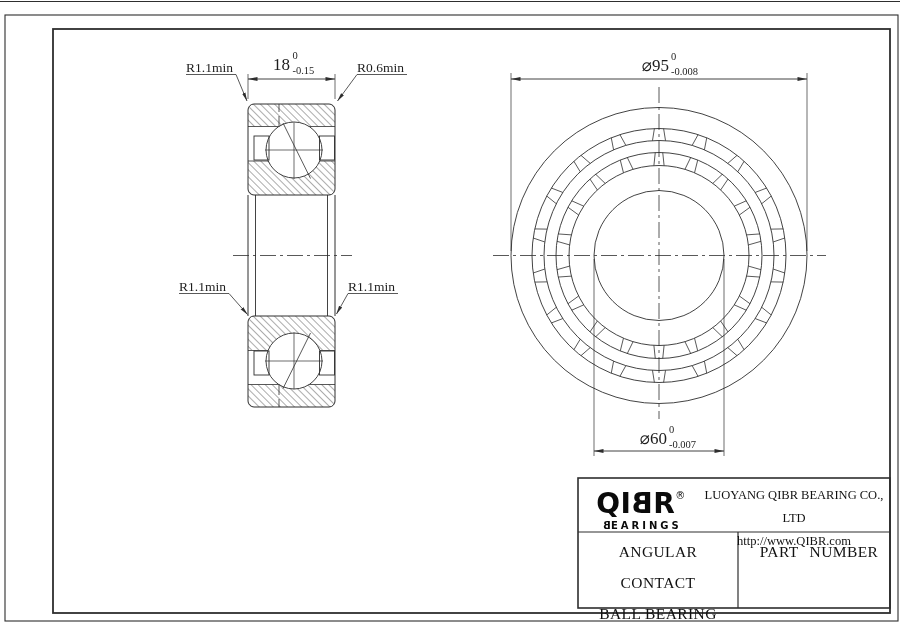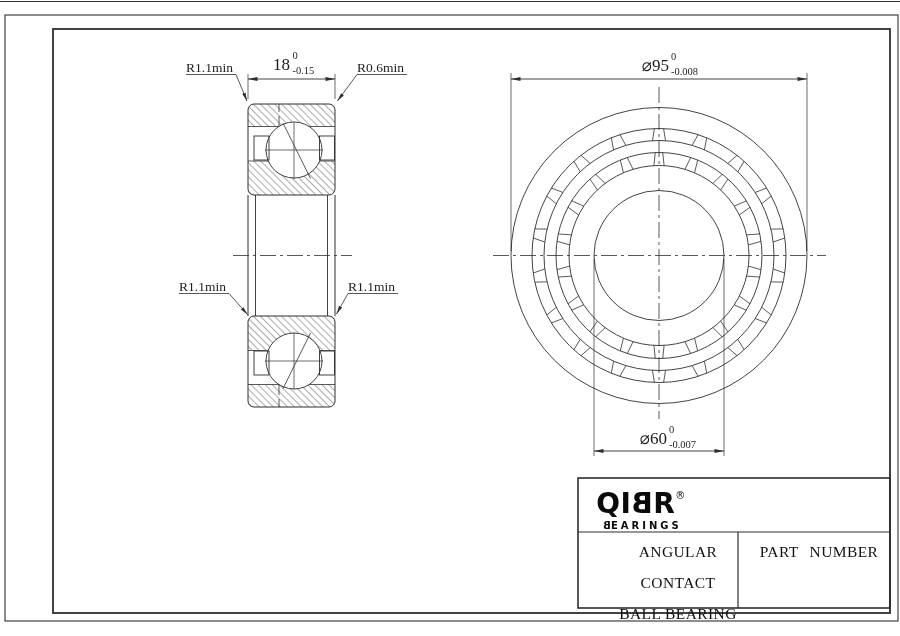--- a/index.html
+++ b/index.html
@@ -11,21 +11,21 @@
   .w09{stroke-width:.9;}
   .w08{stroke-width:.8;}
   .thin{stroke-width:.7;}
   .ctr{stroke-width:.8;stroke-dasharray:16 4 3 4;}
   .whitefill{fill:#fff;}
   .dim-main{font-family:"Liberation Serif","DejaVu Sans",serif;font-size:17px;fill:#1d1d1d;}
   .dim-tol{font-family:"Liberation Serif","DejaVu Sans",serif;font-size:10.5px;fill:#1d1d1d;}
   .dim-lbl{font-family:"Liberation Serif","DejaVu Sans",serif;font-size:13.5px;fill:#1d1d1d;}
   .tb-text{position:absolute;color:#111;text-align:center;}
   .tb-company{left:700px;top:484px;width:188px;height:46px;font-size:12.5px;line-height:23px;}
-  .tb-product{left:580px;top:536px;width:156px;height:68px;font-size:15.5px;line-height:31px;letter-spacing:.4px;padding-left:20px;}
+  .tb-product{left:580px;top:536px;width:156px;height:68px;font-size:15.5px;line-height:31px;letter-spacing:.4px;}
   .tb-part{left:740px;top:536px;width:148px;height:68px;font-size:15.5px;line-height:31px;letter-spacing:.4px;}
   .part-label{word-spacing:7px;padding-left:10px;}
   .tb-logo{left:582px;top:481px;width:118px;height:50px;text-align:center;color:#0a0a0a;}
   .logo-line1{font-family:"DejaVu Sans",sans-serif;font-weight:800;font-size:28px;line-height:30px;letter-spacing:.5px;}
   .logo-line1 .mirror{display:inline-block;transform:scaleX(-1);}
   .logo-reg{font-size:10px;vertical-align:14px;font-weight:400;}
   .logo-line2{font-family:"DejaVu Sans",sans-serif;font-weight:700;font-size:10px;letter-spacing:3px;line-height:14px;}
   .logo-line2 .mirror{display:inline-block;transform:scaleX(-1);}
 </style>
 </head>
@@ -234,20 +234,24 @@
     <rect class="ln" x="578" y="478" width="312" height="130" stroke="#3a3a3a" stroke-width="1.6"></rect>
     <line x1="578" y1="532" x2="890" y2="532" stroke="#3a3a3a" stroke-width="1.2"></line>
     <line x1="738" y1="532" x2="738" y2="608" stroke="#3a3a3a" stroke-width="1.2"></line>
   </g>
 </svg>
 
 <div class="tb-text tb-logo">
   <div class="logo-line1"><span>QI</span><span class="mirror">B</span><span>R</span><span class="logo-reg">®</span></div>
   <div class="logo-line2"><span class="mirror">B</span><span>EARINGS</span></div>
 </div>
+<div class="tb-text tb-company">
+  <div>LUOYANG QIBR BEARING CO., LTD</div>
+  <div>http://www.QIBR.com</div>
+</div>
 <div class="tb-text tb-product">
   <div>ANGULAR CONTACT</div>
   <div>BALL BEARING</div>
 </div>
 <div class="tb-text tb-part">
   <div class="part-label">PART NUMBER</div>
 </div>
 </div>
 
 </body></html>

